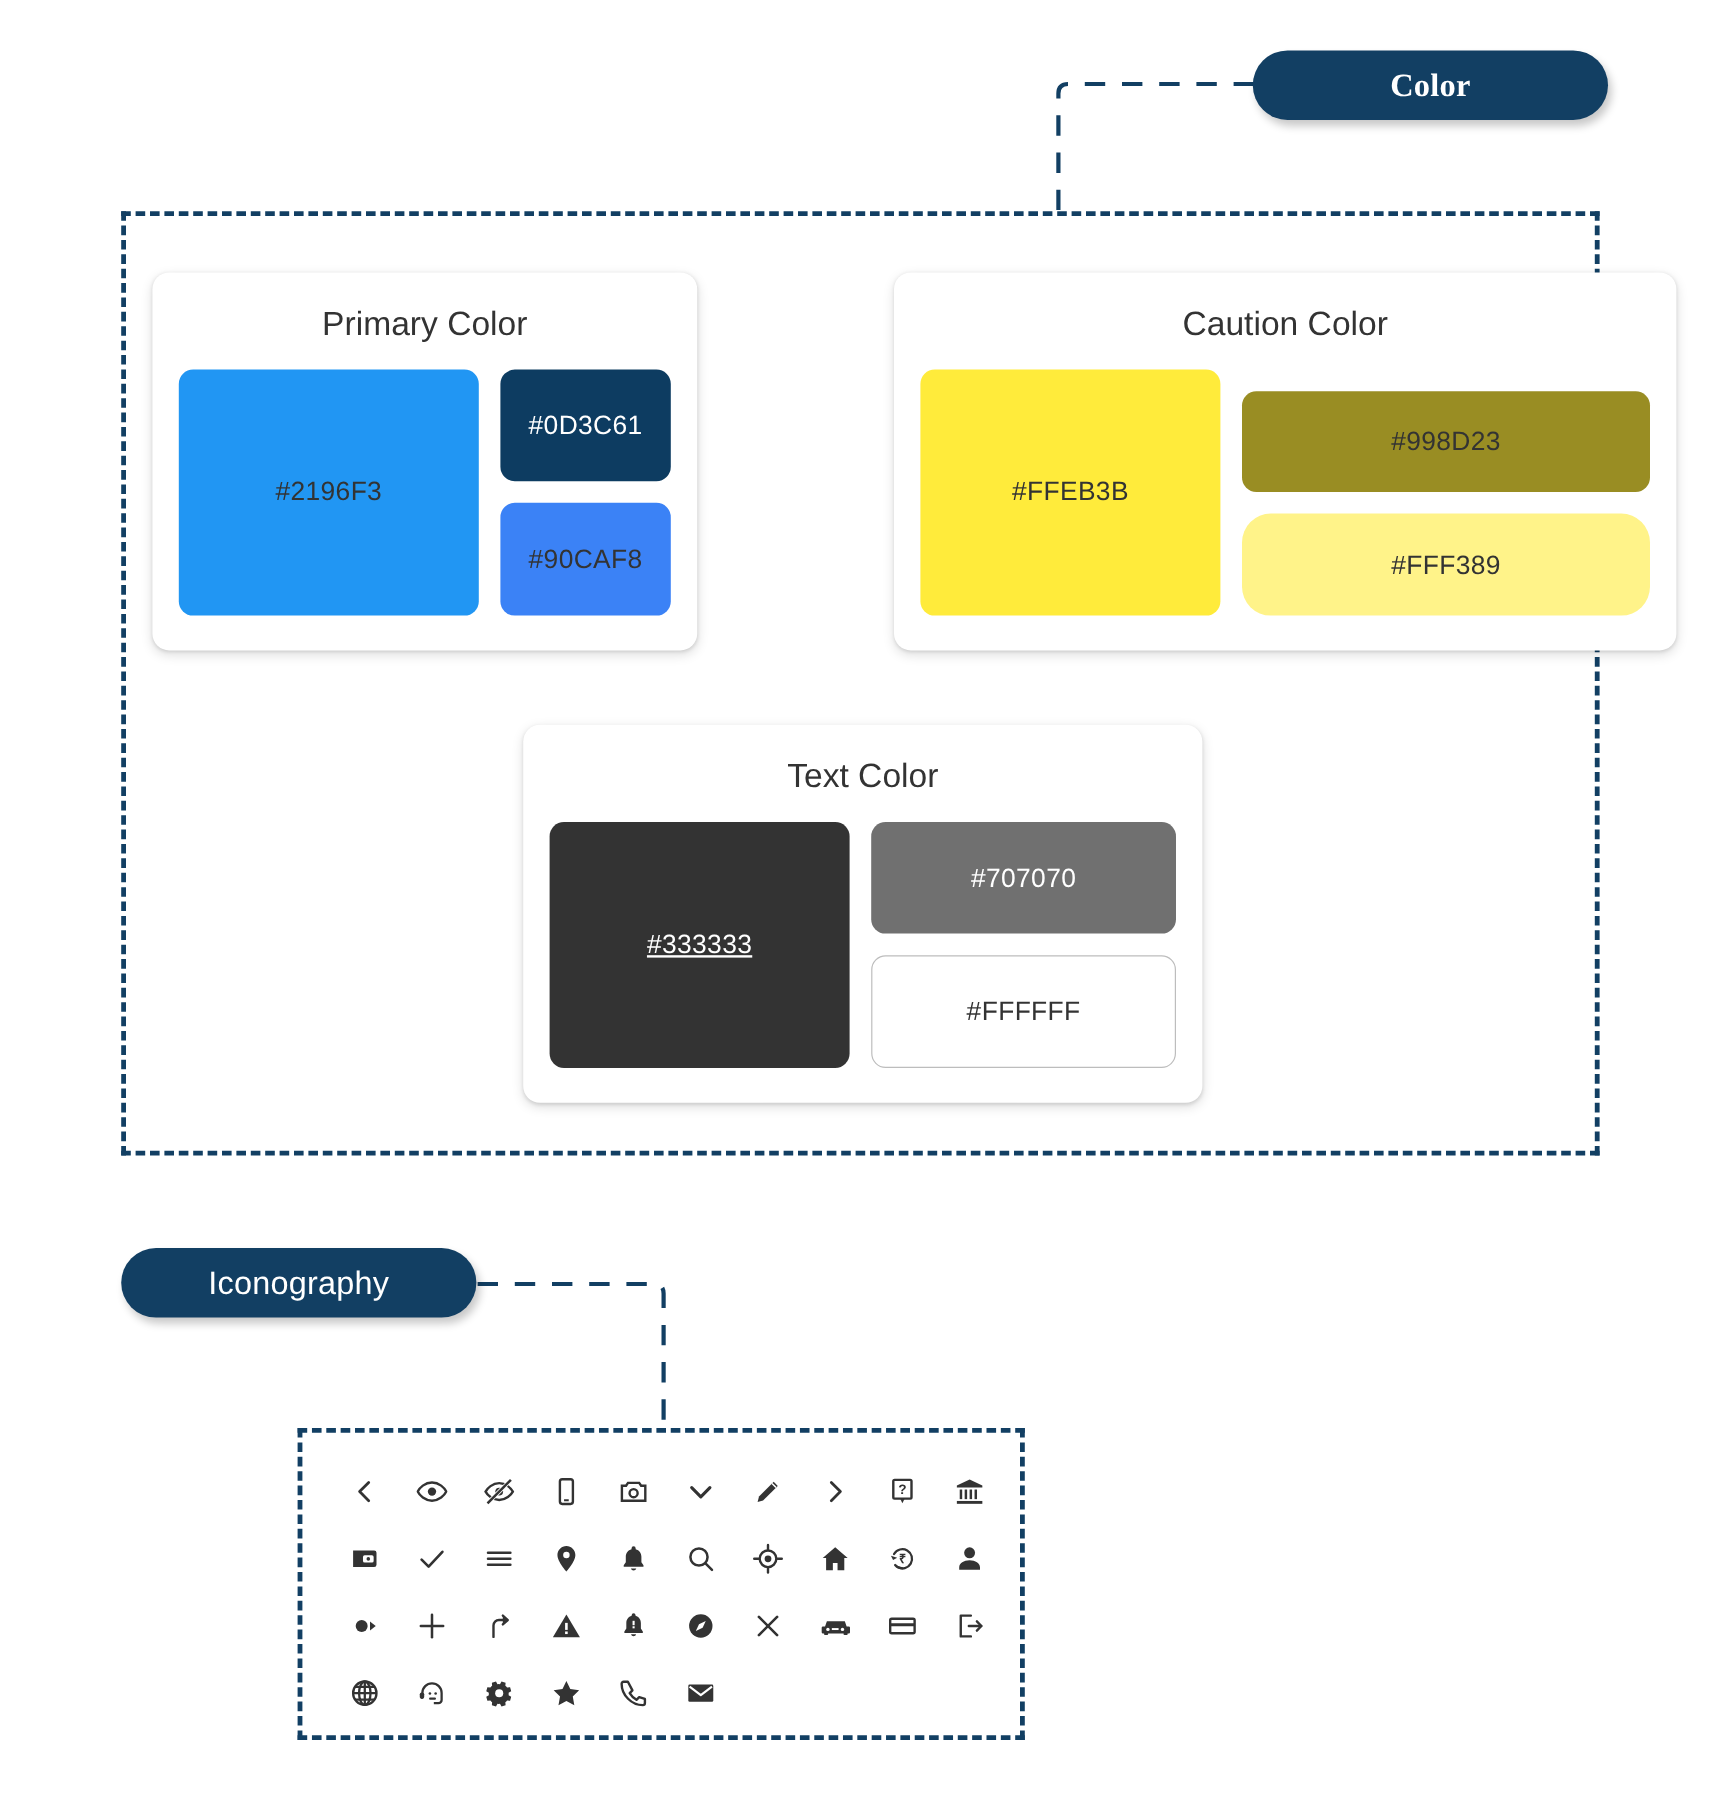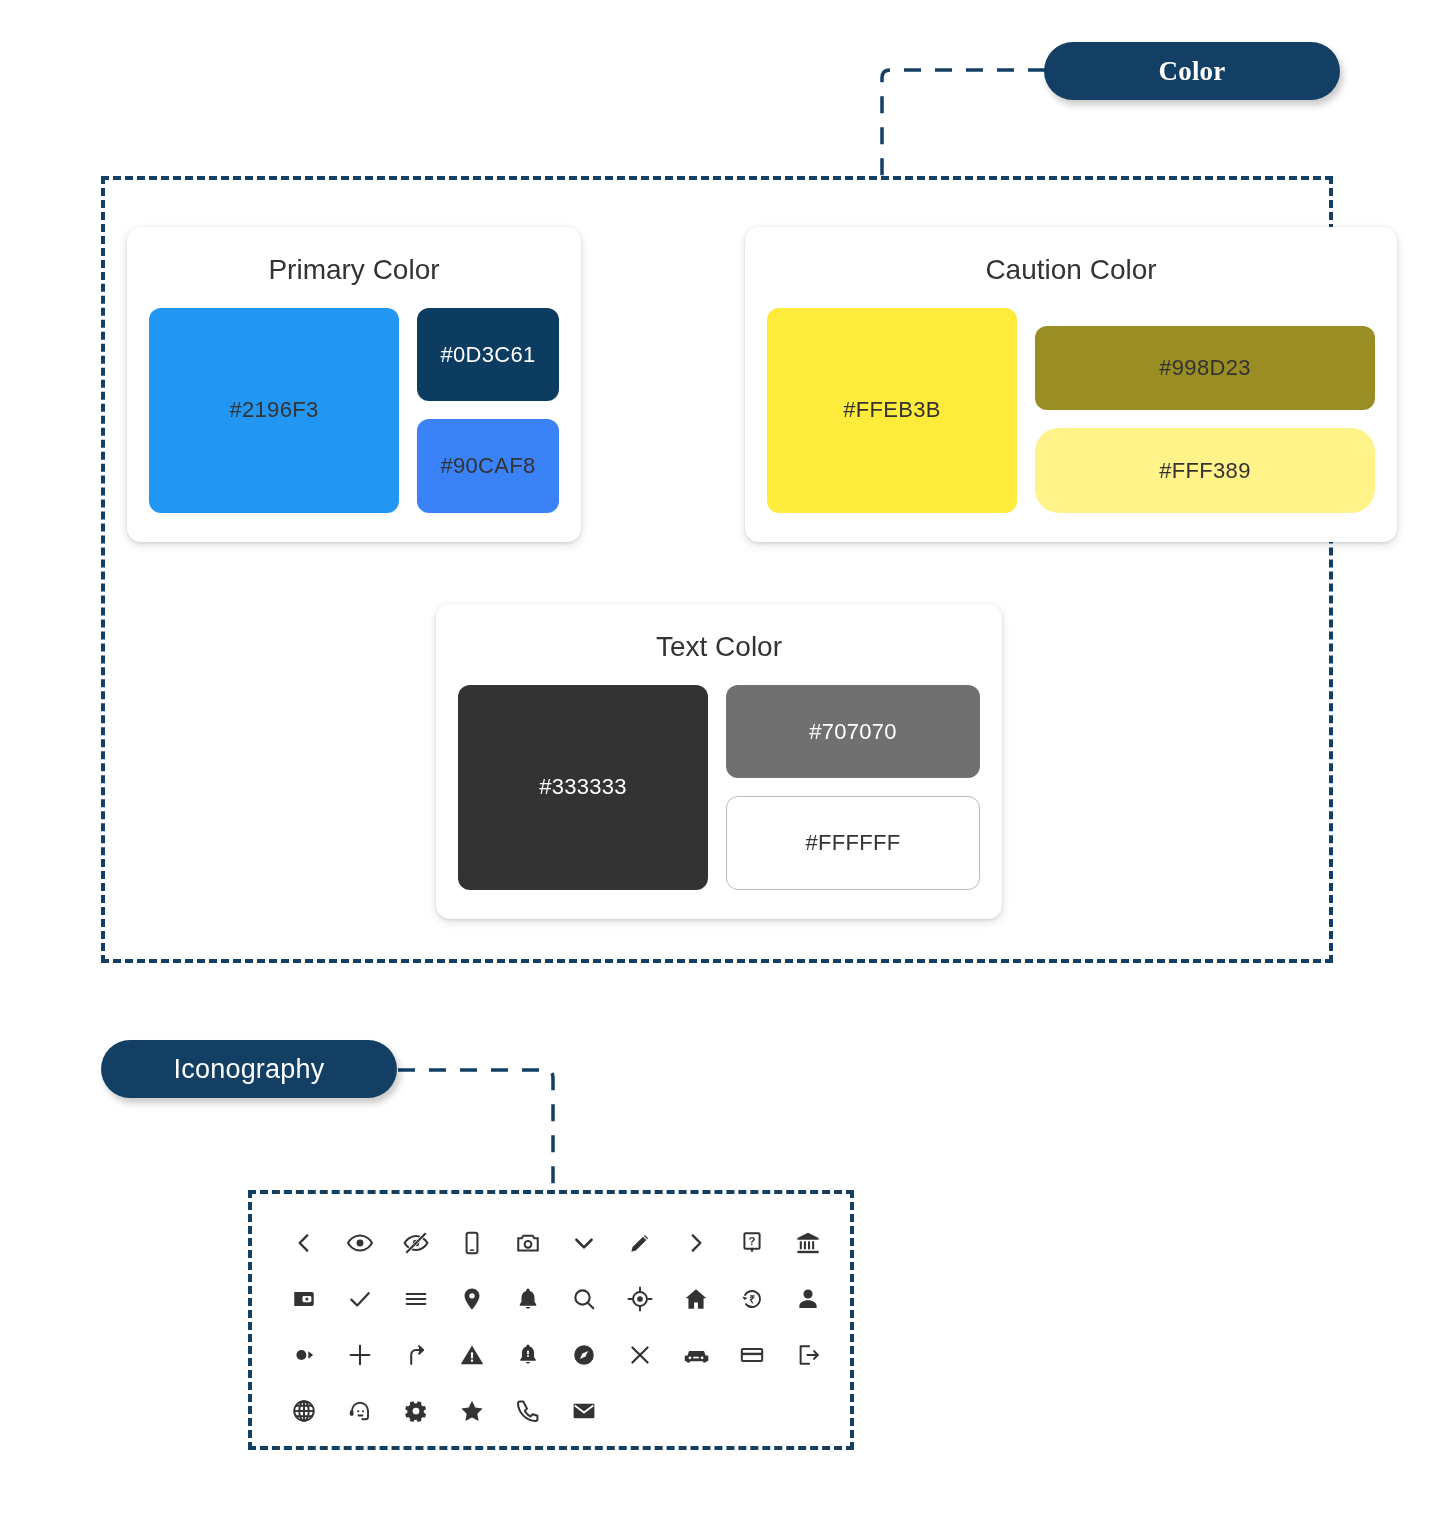--- a/index.html
+++ b/index.html
@@ -168,21 +168,21 @@
         <div class="swatch swatch-sub" style="background: rgb(255, 243, 137); color: rgb(51, 51, 51); border-radius: 24px;">
           <span>#FFF389</span>
         </div>
       </div>
     </div>
   </div>
 
   <div id="card-text" class="card">
     <div class="card-title">Text Color</div>
     <div class="swatch-area">
-      <div class="swatch swatch-main" style="background: rgb(51, 51, 51); color: rgb(255, 255, 255);">
+      <div class="swatch swatch-main" style="background: rgb(51, 51, 51); color: rgb(255, 255, 255); text-decoration: underline;">
         <span>#333333</span>
       </div>
       <div class="swatch-col">
         <div class="swatch swatch-sub" style="background: rgb(112, 112, 112); color: rgb(255, 255, 255);">
           <span>#707070</span>
         </div>
         <div class="swatch swatch-sub" style="border: 1.5px solid rgb(189, 189, 189); background: rgb(255, 255, 255); color: rgb(51, 51, 51);">
           <span>#FFFFFF</span>
         </div>
       </div>

